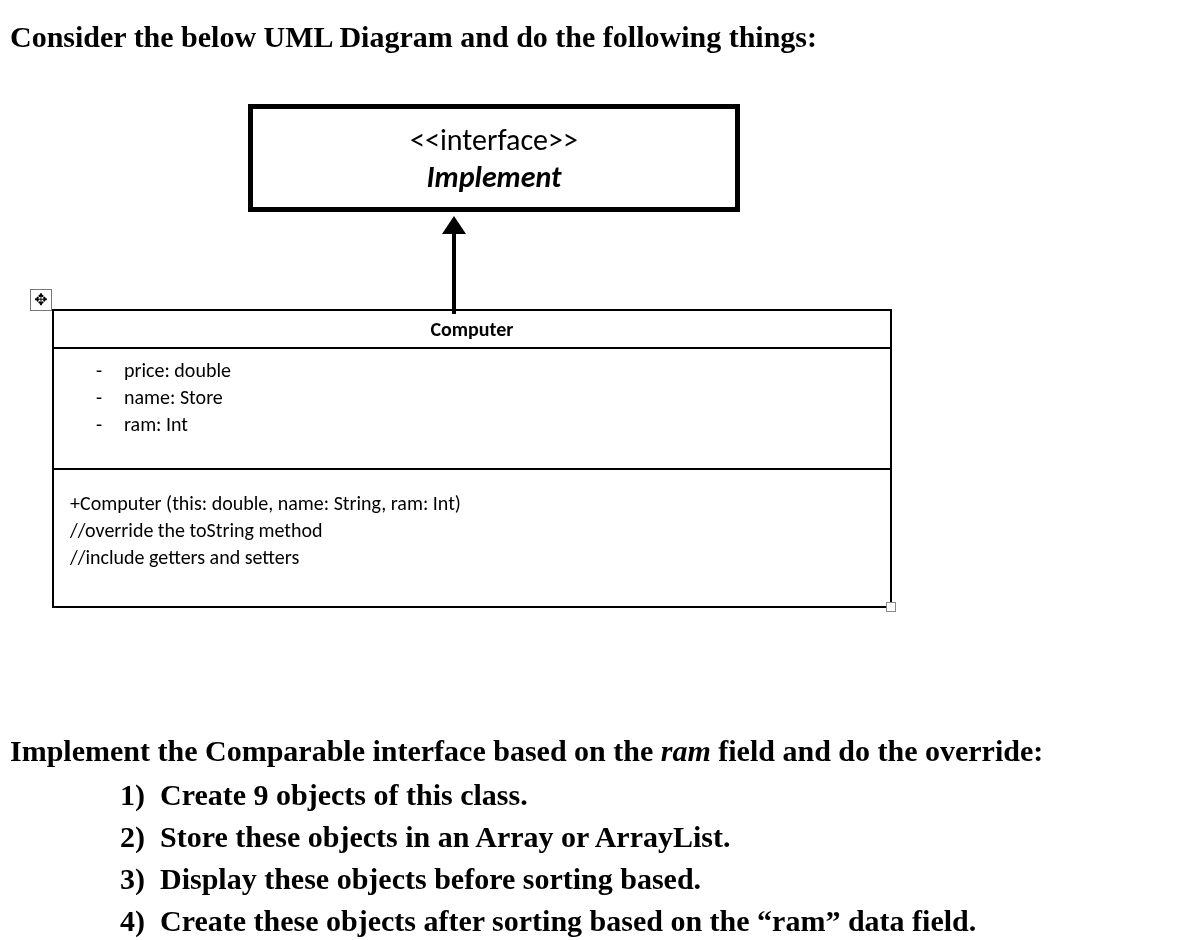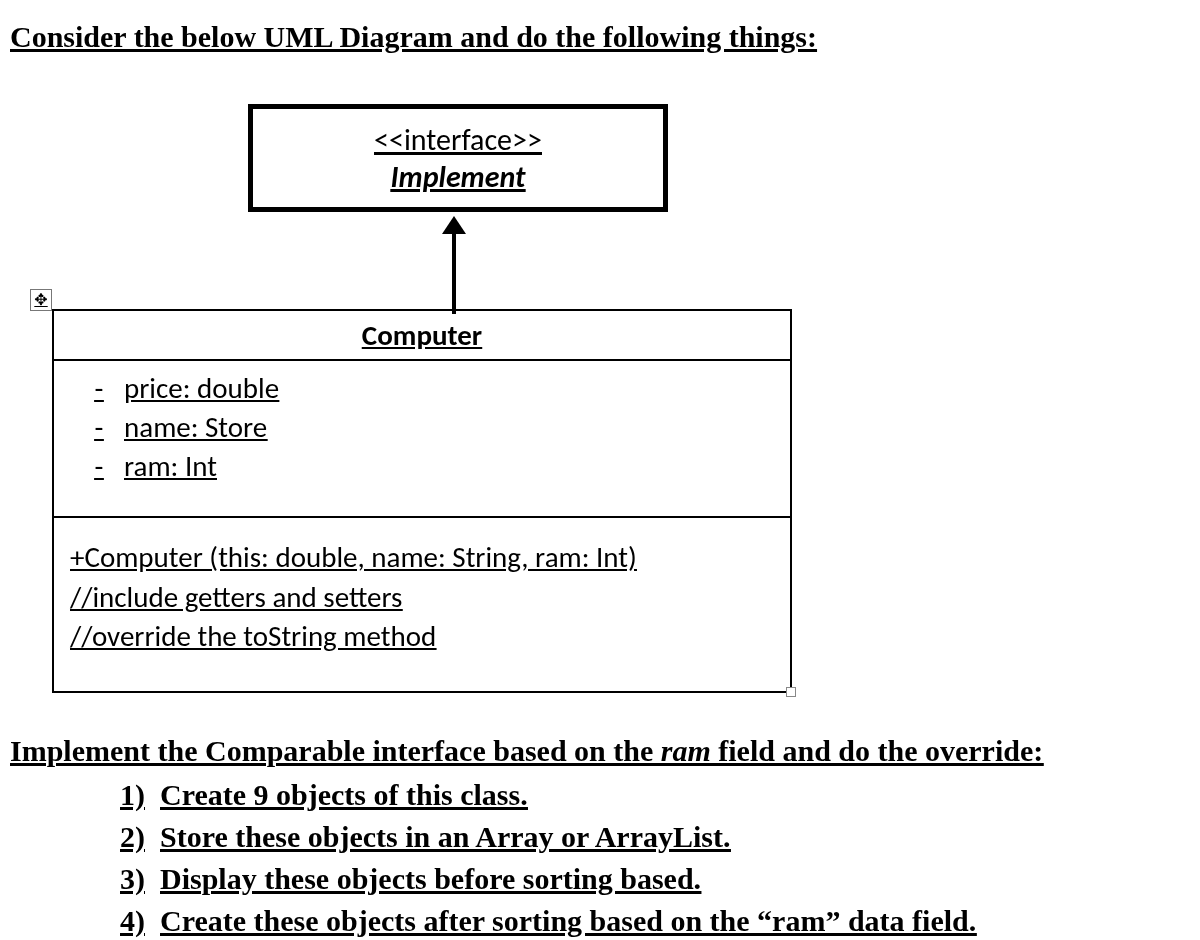--- a/index.html
+++ b/index.html
@@ -1,19 +1,18 @@
 <!DOCTYPE html>
 <html><head>
   <meta charset="utf-8">
   <style>
     * {
       margin: 0;
       padding: 0;
       box-sizing: border-box;
-      text-decoration: underline;
     }
     body {
       font-family: "Times New Roman", Times, serif;
       background: white;
       width: 1200px;
       height: 940px;
       padding: 20px 10px;
       font-size: 28px;
       color: #000;
     }
@@ -23,21 +22,21 @@
       margin-bottom: 30px;
     }
     .diagram-area {
       position: relative;
       height: 640px;
     }
     .interface-box {
       position: absolute;
       left: 238px;
       top: 20px;
-      width: 420px;
+      width: 492px;
       border: 5px solid #000;
       text-align: center;
       padding: 12px 0;
       font-family: Calibri, Arial, sans-serif;
       font-size: 30px;
     }
     .interface-stereo {
       display: block;
     }
     .interface-name {
@@ -74,24 +73,24 @@
       border: 1px solid #777;
       font-size: 16px;
       text-align: center;
       line-height: 20px;
       font-family: Arial, sans-serif;
     }
     .class-box {
       position: absolute;
       left: 42px;
       top: 225px;
-      width: 740px;
+      width: 840px;
       border: 2px solid #000;
       font-family: Calibri, Arial, sans-serif;
-      font-size: 29px;
+      font-size: 20px;
     }
     .class-name {
       text-align: center;
       font-weight: bold;
       padding: 6px 0;
       border-bottom: 2px solid #000;
     }
     .class-attrs {
       border-bottom: 2px solid #000;
       padding: 8px 20px 30px 20px;
@@ -177,22 +176,22 @@
         <span class="attr-bullet">-</span>
         <span>name: Store</span>
       </div>
       <div class="attr-row">
         <span class="attr-bullet">-</span>
         <span>ram: Int</span>
       </div>
     </div>
     <div class="class-methods">
       <span class="method-line">+Computer (this: double, name: String, ram: Int)</span>
+      <span class="method-line">//override the toString method</span>
       <span class="method-line">//include getters and setters</span>
-      <span class="method-line">//override the toString method</span>
     </div>
     <div class="resize-handle"></div>
   </div>
 
 </div>
 
 <div class="instructions">
   <div class="instr-lead">
     <span>Implement the Comparable interface based on the </span><span class="italic">ram</span><span> field and do the override:</span>
   </div>

